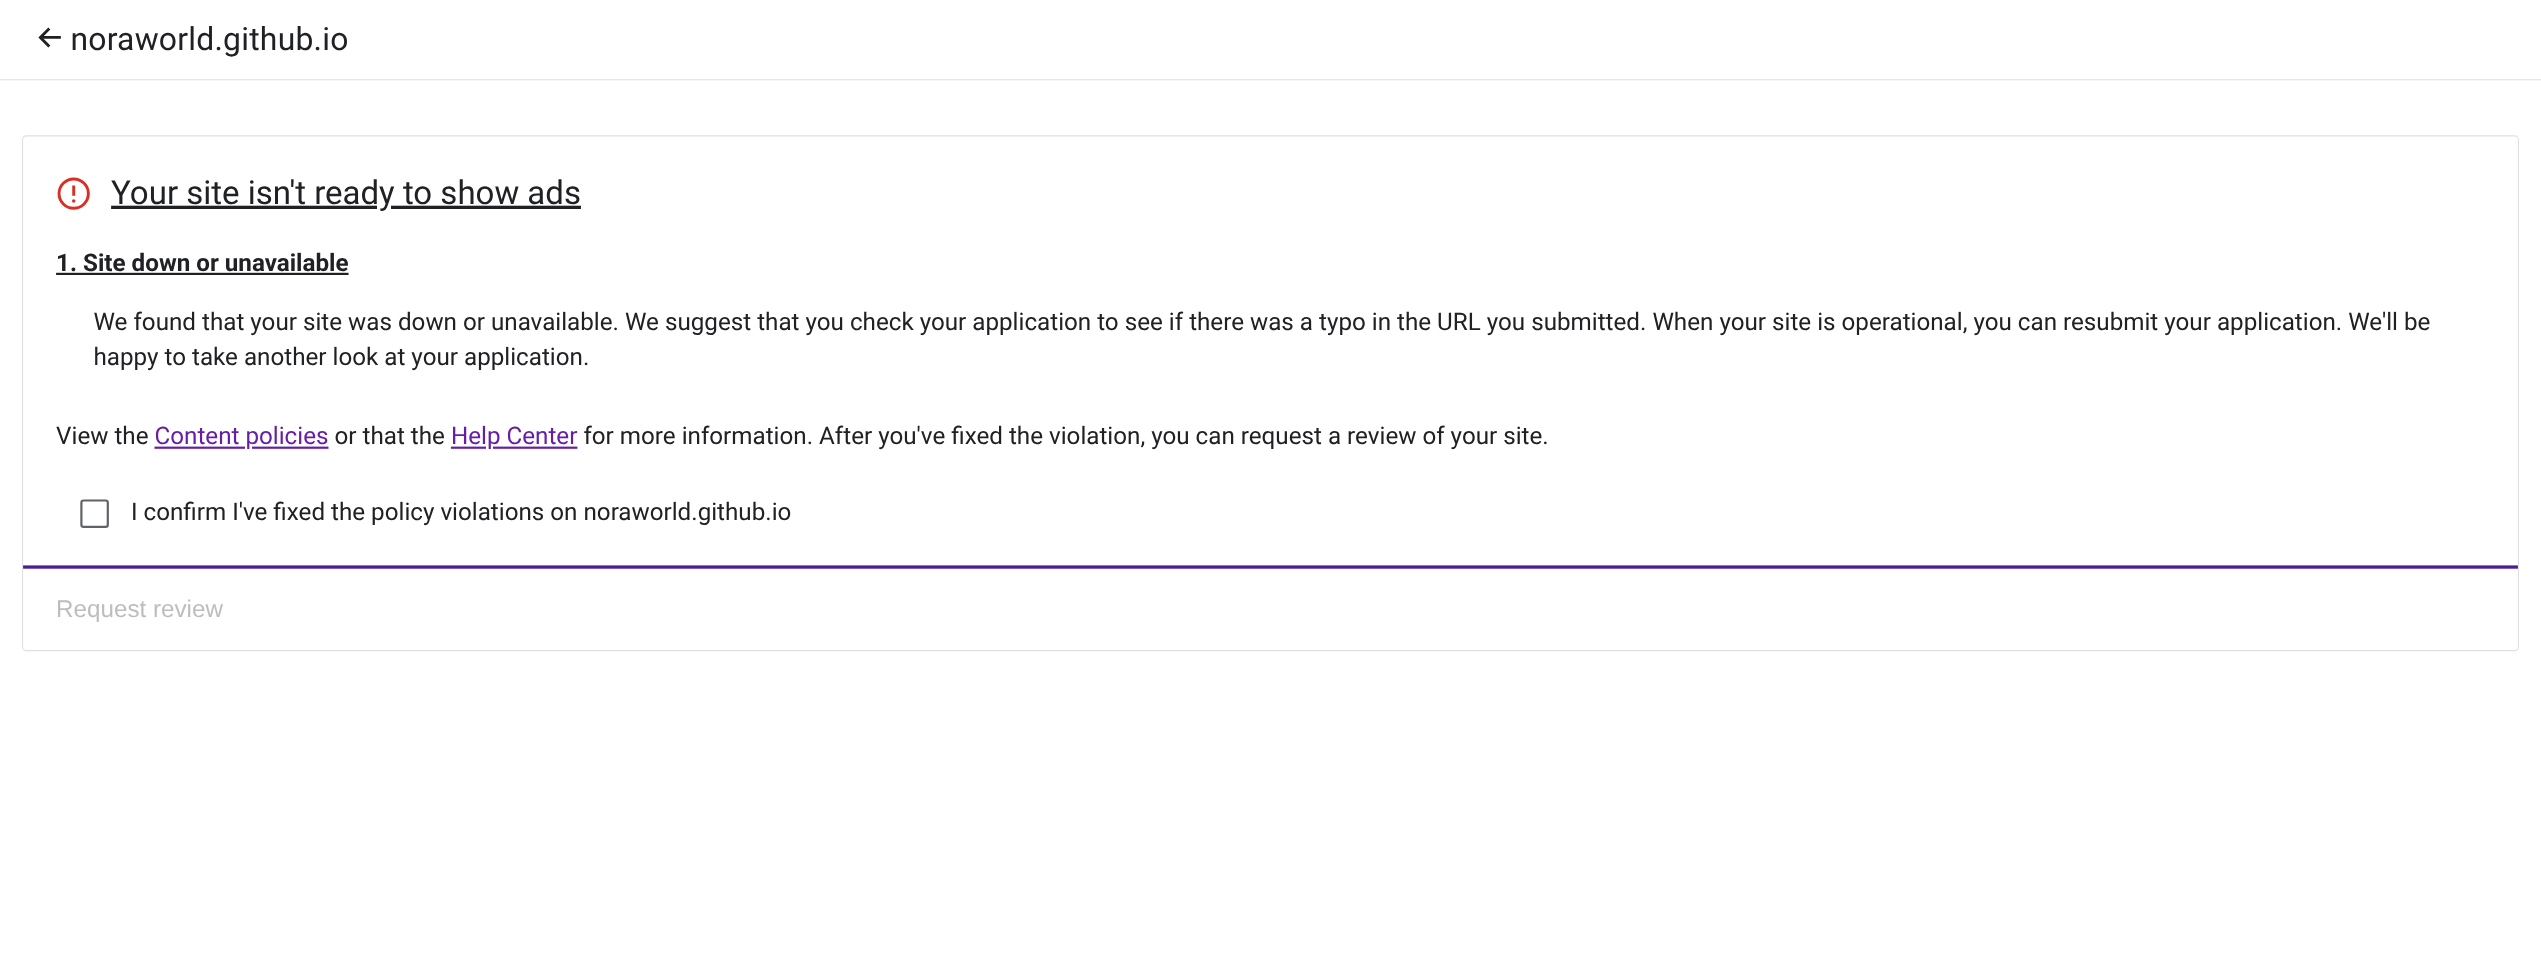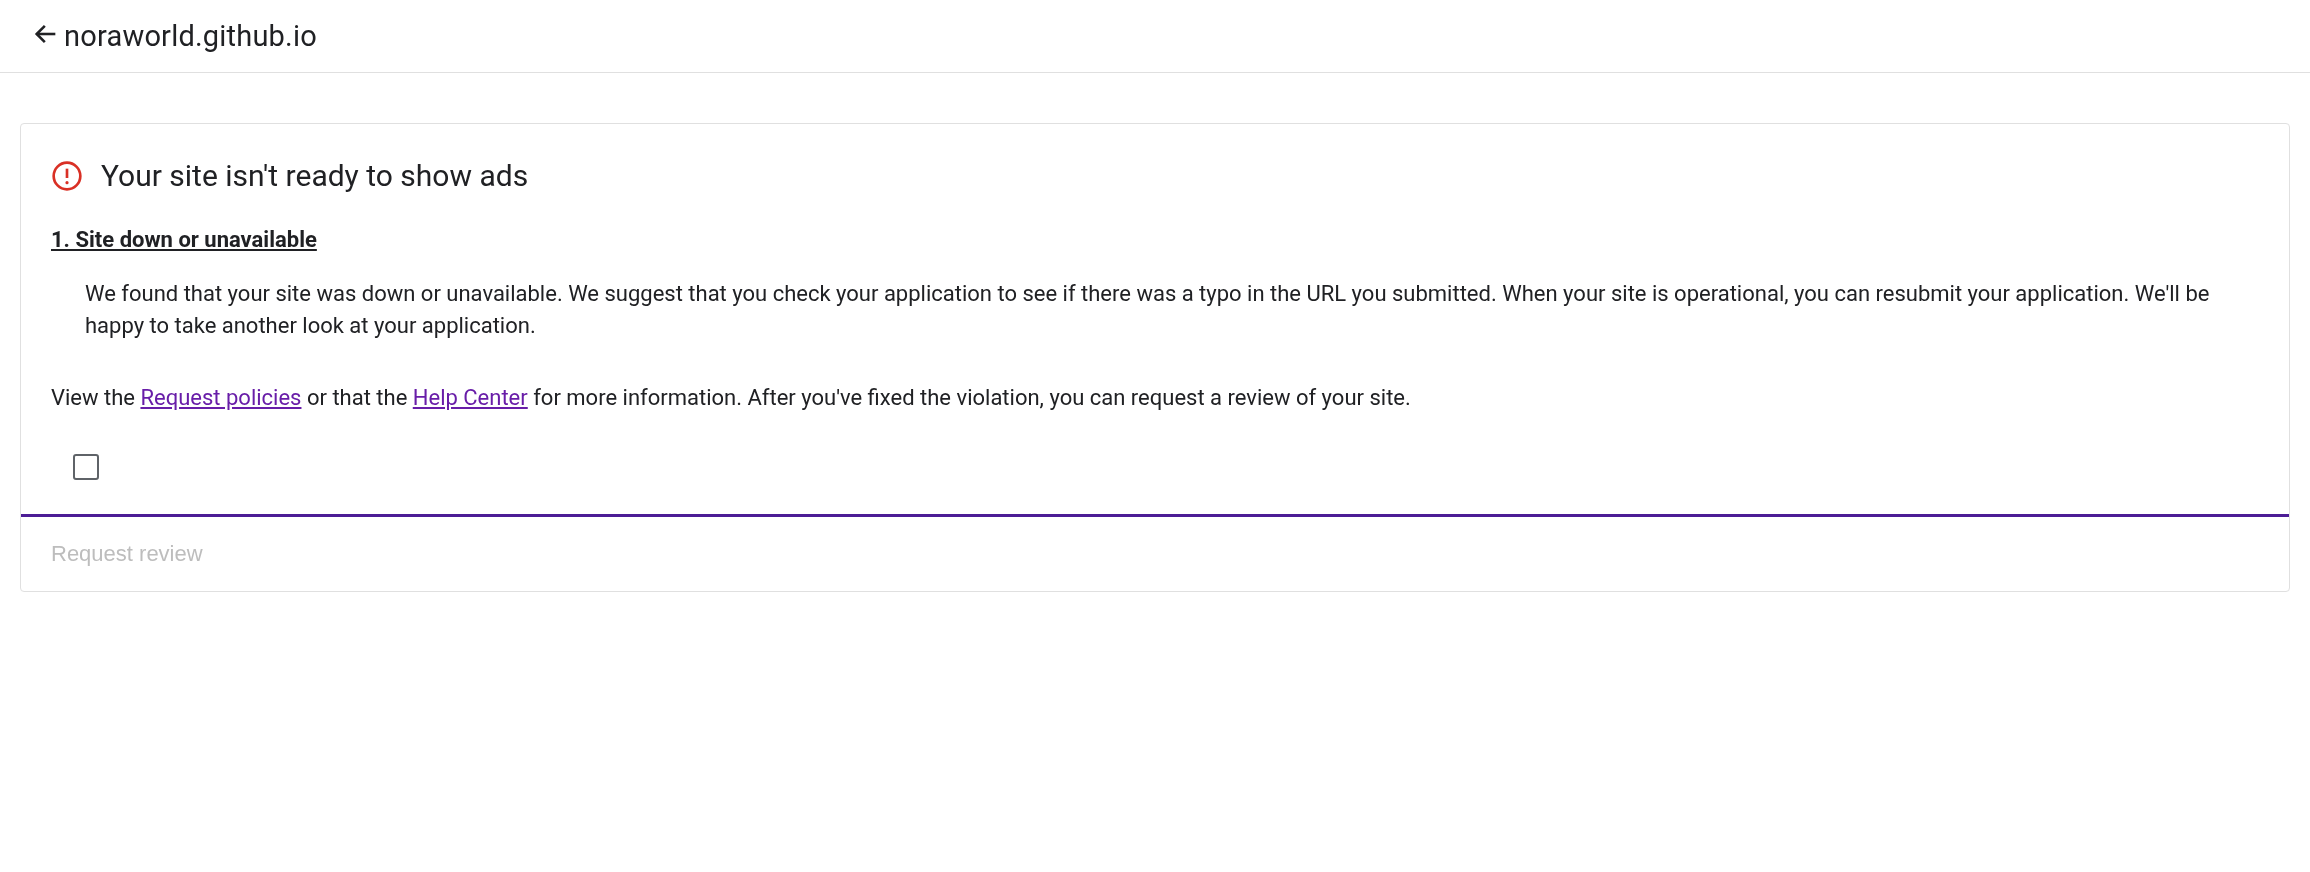--- a/index.html
+++ b/index.html
@@ -38,20 +38,21 @@
     background: #fff;
   }
   .card-body {
     padding: 34px 30px 34px 30px;
   }
   .title-row {
     display: flex;
     align-items: center;
     gap: 18px;
     margin-bottom: 34px;
+    text-decoration: underline;
   }
   .alert-icon {
     width: 32px;
     height: 32px;
     color: #d93025;
     flex-shrink: 0;
   }
   .alert-icon svg { width: 32px; height: 32px; }
   .card-title {
     font-size: 30px;
@@ -143,25 +144,26 @@
       </span>
       <div class="card-title">Your site isn't ready to show ads</div>
     </div>
 
 
     <div class="violation-heading">1. Site down or unavailable</div>
 
     <div class="violation-body">We found that your site was down or unavailable. We suggest that you check your application to see if there was a typo in the URL you submitted. When your site is operational, you can resubmit your application. We'll be happy to take another look at your application.</div>
 
     <div class="footer-info">
-      <span>View the </span><a href="#">Request policies</a><span> or that the </span><a href="#">Help Center</a><span> for more information. After you've fixed the violation, you can request a review of your site.</span>
+      <span>View the </span><a href="#">Content policies</a><span> or that the </span><a href="#">Help Center</a><span> for more information. After you've fixed the violation, you can request a review of your site.</span>
     </div>
 
     <div class="confirm-row">
       <div class="checkbox"></div>
+      <div class="confirm-label">I confirm I've fixed the policy violations on noraworld.github.io</div>
     </div>
 
   </div>
 
   <div class="card-footer">
     <button class="request-btn">Request review</button>
   </div>
 </div>
 
 </body></html>

